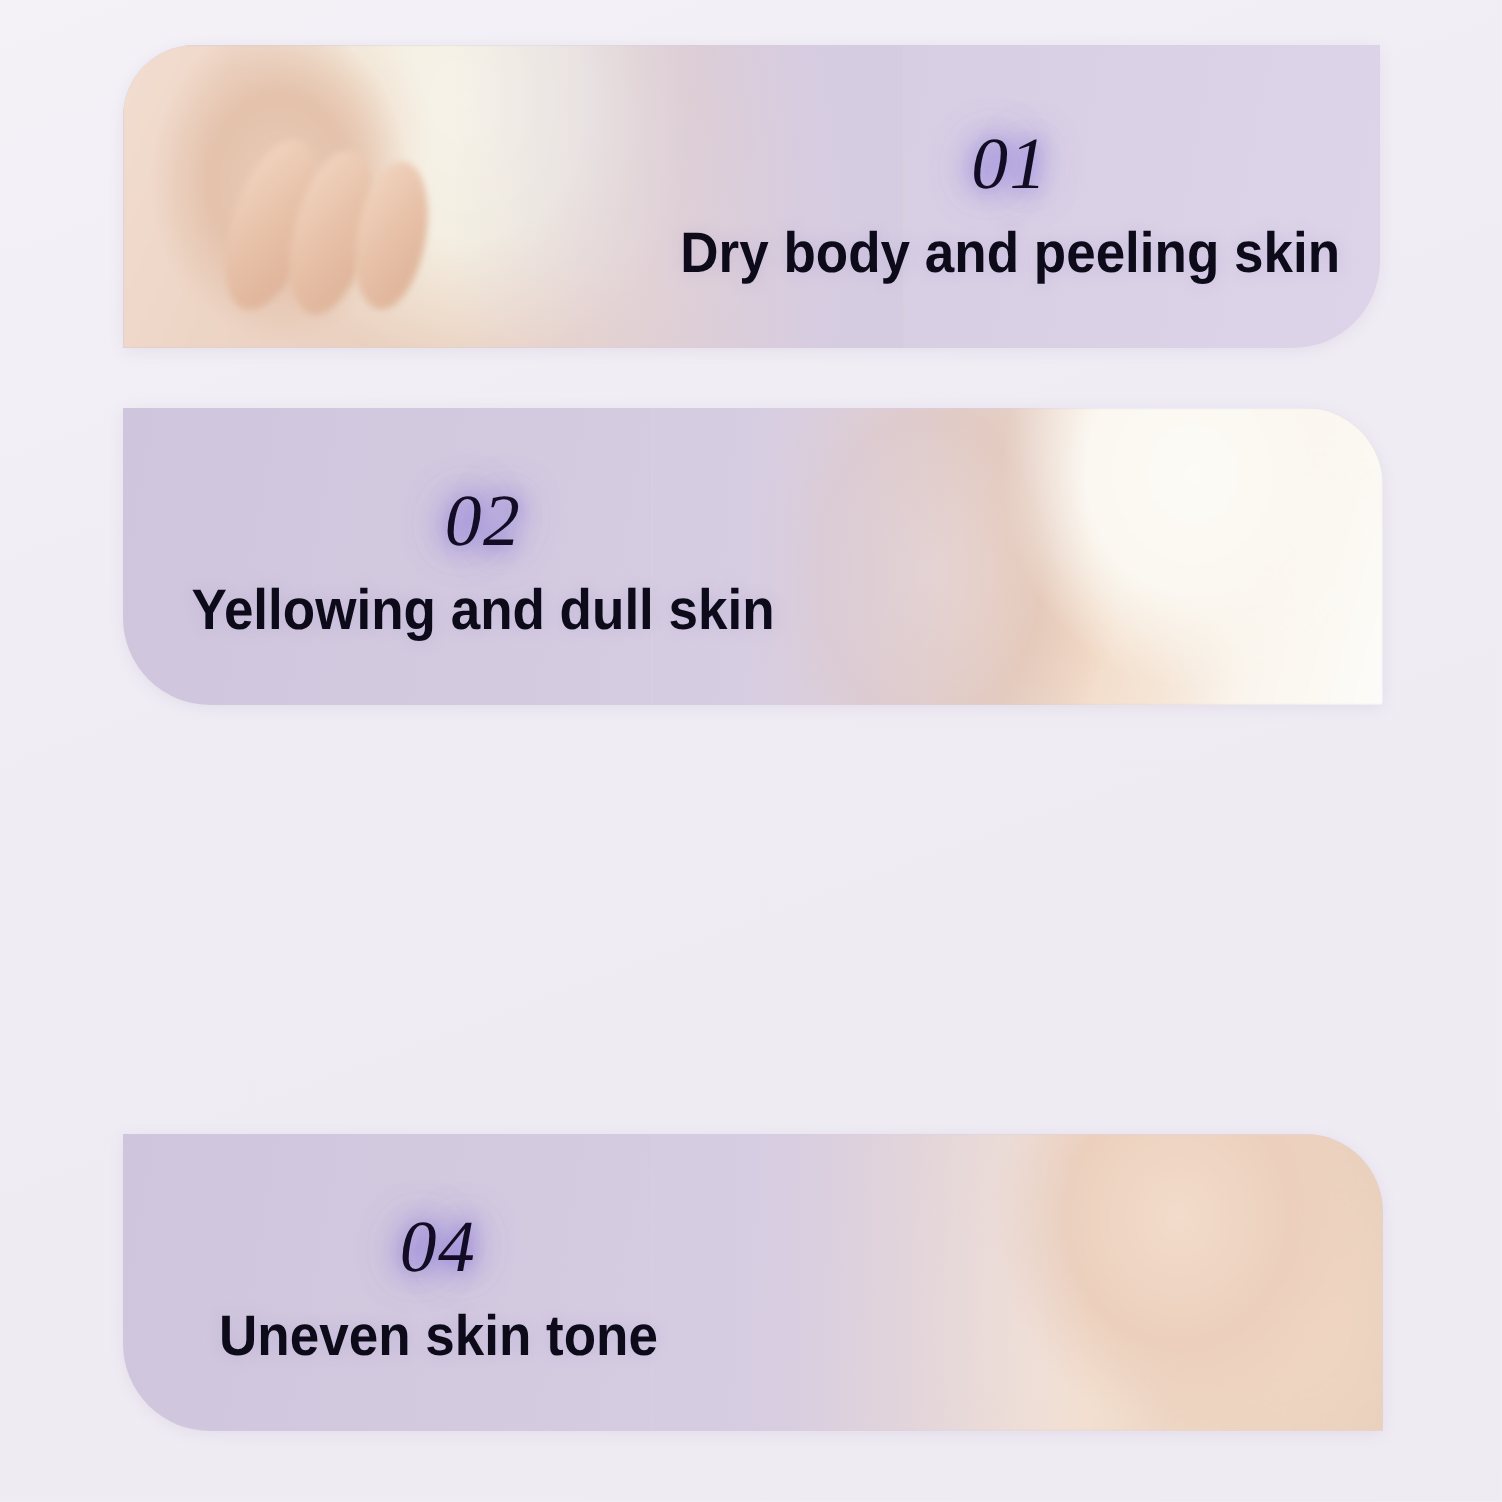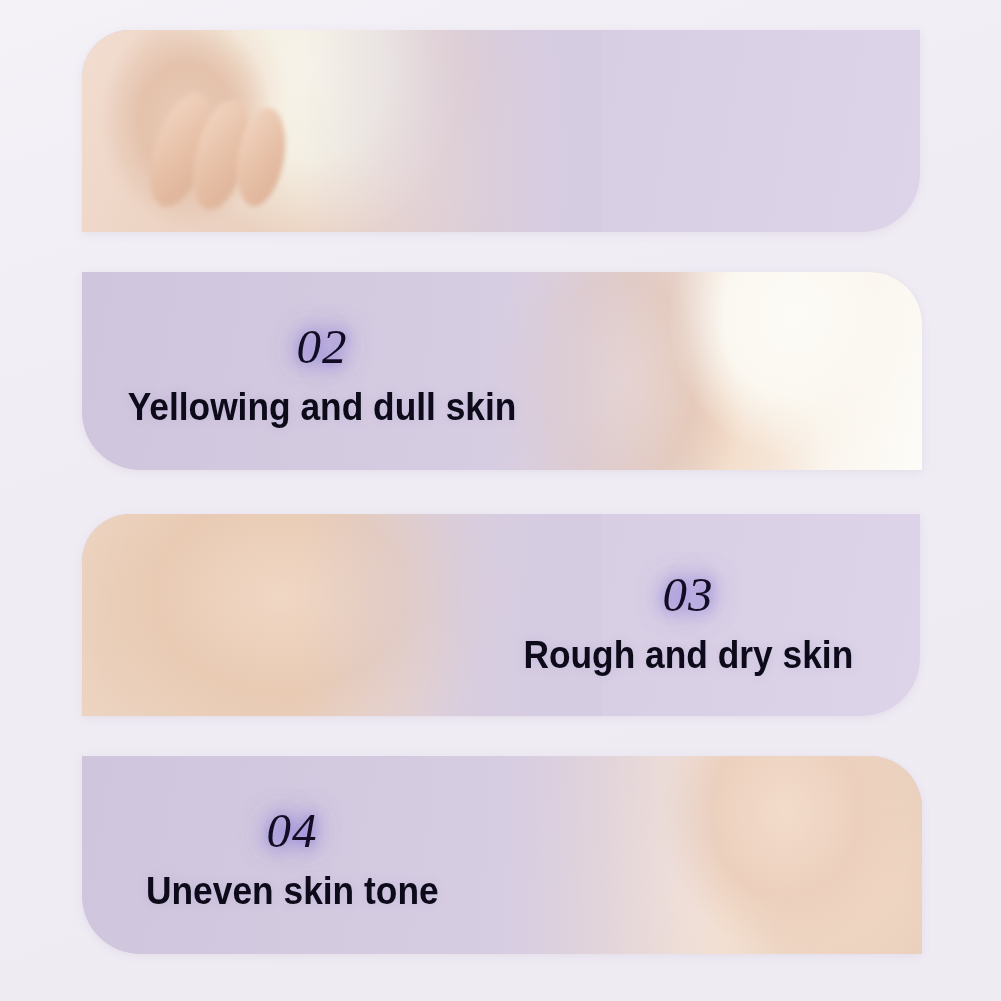--- a/index.html
+++ b/index.html
@@ -174,43 +174,37 @@
 <div class="page">
 
   <div class="card shape-a" style="left:82px; top:30px; width:838px; height:202px;">
     <div class="photo photo-left ph1">
       <div class="skin-base"></div>
       <div class="finger" style="left:14%; top:30%; width:52px; height:118px; transform:rotate(18deg);"></div>
       <div class="finger" style="left:22%; top:34%; width:50px; height:112px; transform:rotate(14deg);"></div>
       <div class="finger" style="left:30%; top:38%; width:46px; height:100px; transform:rotate(10deg);"></div>
       <div class="fade"></div>
     </div>
+    <div class="text-block align-right" style="right:12px; top:54px; width:470px;">
+      <div class="num">01</div>
+      <div class="label">Dry body and peeling skin</div>
+    </div>
   </div>
 
   <div class="card shape-b" style="left:82px; top:272px; width:840px; height:198px;">
     <div class="photo photo-right ph2">
       <div class="skin-base"></div>
       <div class="fade"></div>
     </div>
     <div class="text-block align-left" style="left:10px; top:50px; width:460px;">
       <div class="num">02</div>
       <div class="label">Yellowing and dull skin</div>
     </div>
   </div>
 
-  <div class="card shape-a" style="left:82px; top:514px; width:838px; height:202px;">
-    <div class="photo photo-left ph3">
-      <div class="skin-base"></div>
-      <div class="fade"></div>
-    </div>
-    <div class="text-block align-right" style="right:22px; top:56px; width:420px;">
-      <div class="num">03</div>
-      <div class="label">Rough and dry skin</div>
-    </div>
-  </div>
 
   <div class="card shape-b" style="left:82px; top:756px; width:840px; height:198px;">
     <div class="photo photo-right ph4">
       <div class="skin-base"></div>
       <div class="fade"></div>
     </div>
     <div class="text-block align-left" style="left:0px; top:50px; width:420px;">
       <div class="num">04</div>
       <div class="label">Uneven skin tone</div>
     </div>

